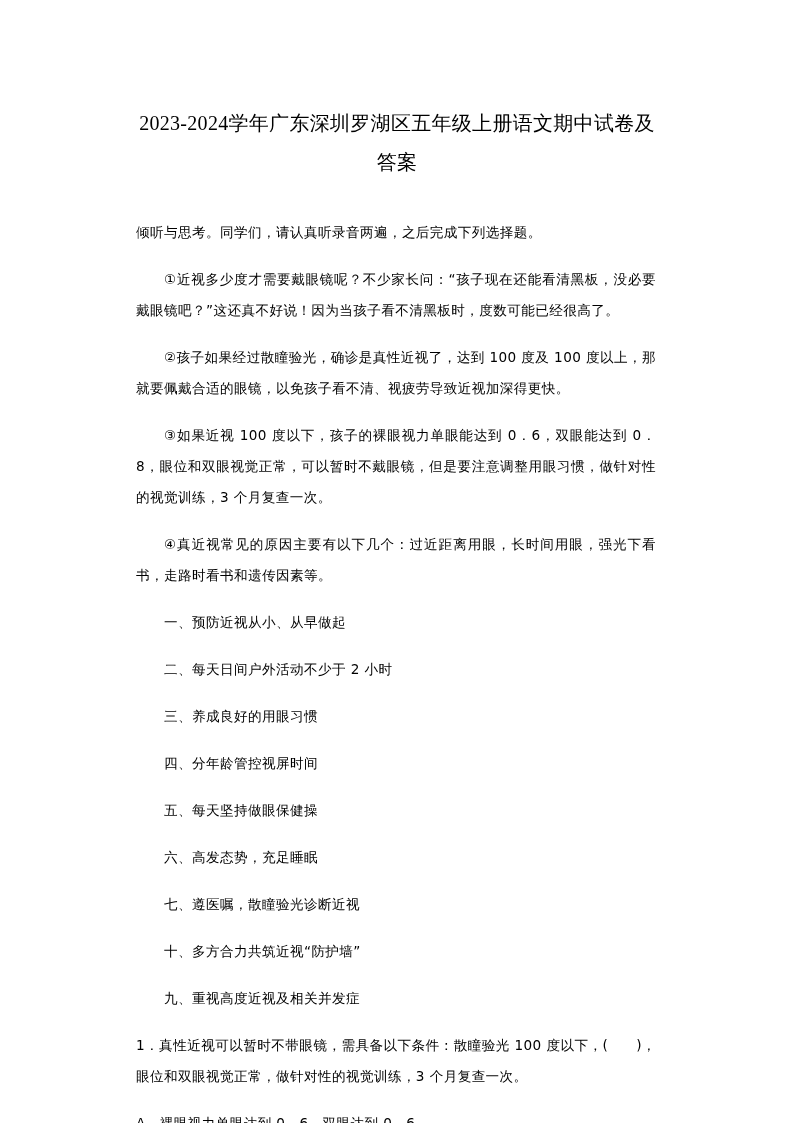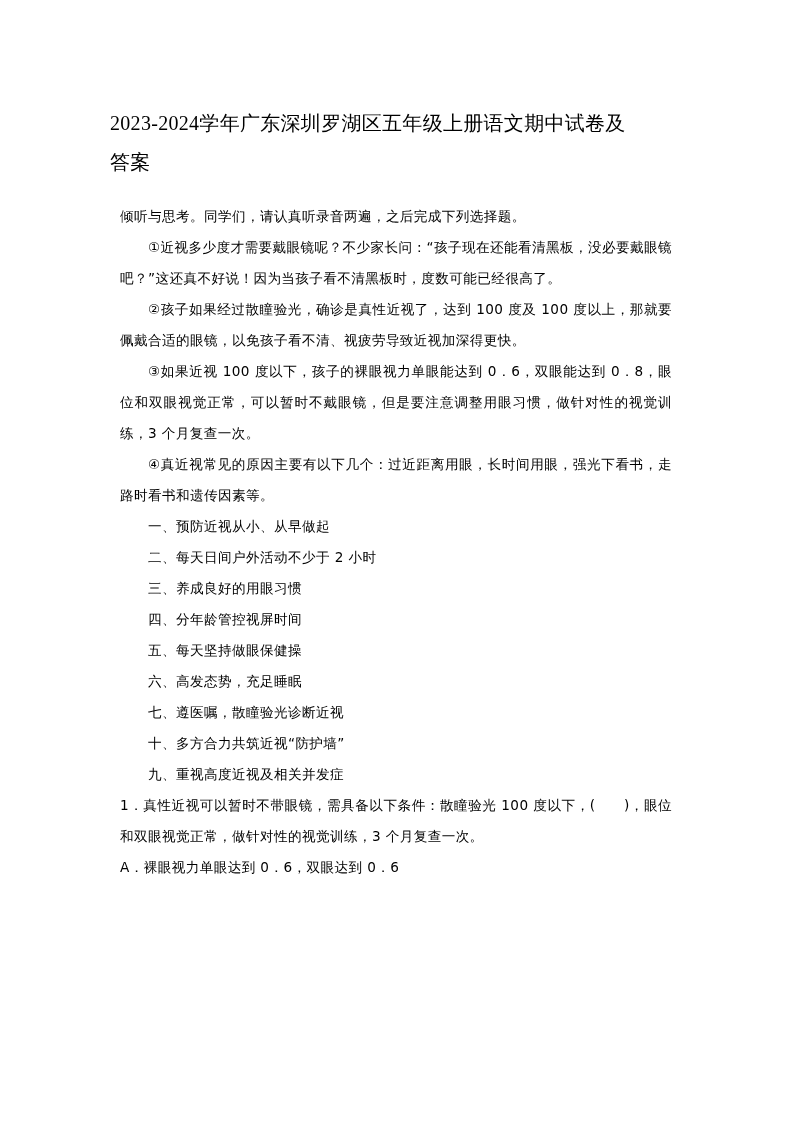--- a/index.html
+++ b/index.html
@@ -21,38 +21,39 @@
       width: 794px;
       height: 1123px;
       background: #ffffff;
     }
     .title {
       position: absolute;
       left: 110px;
       width: 574px;
       top: 104px;
       margin: 0;
+      text-align: center;
       font-family: "Liberation Serif", "DejaVu Serif", serif;
       font-size: 20px;
       font-weight: normal;
       line-height: 39px;
       letter-spacing: 0.3px;
     }
     .content {
       position: absolute;
       left: 120px;
       top: 201px;
       width: 552px;
       font-family: "DejaVu Sans", "Liberation Sans", sans-serif;
       font-size: 13.6px;
       line-height: 31px;
       letter-spacing: 0.4px;
     }
     .content p {
-      margin: 0;
+      margin: 16px;
       padding: 0;
       text-align: justify;
       text-align-last: left;
     }
     .indent {
       text-indent: 28px;
     }
     .list-item {
       padding-left: 28px !important;
     }

